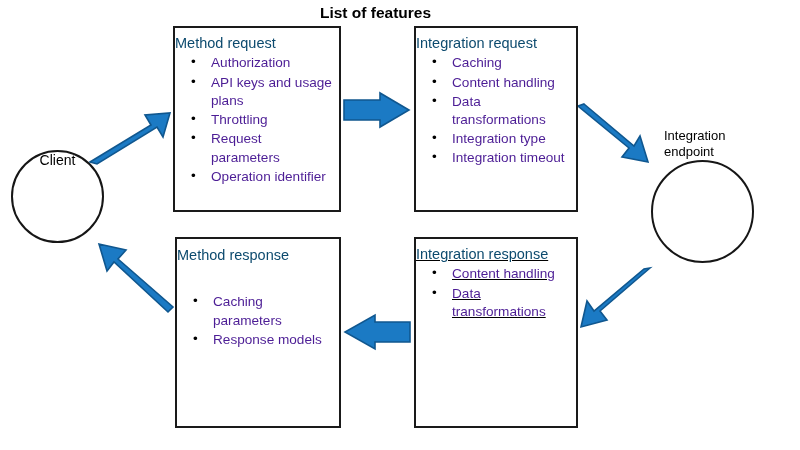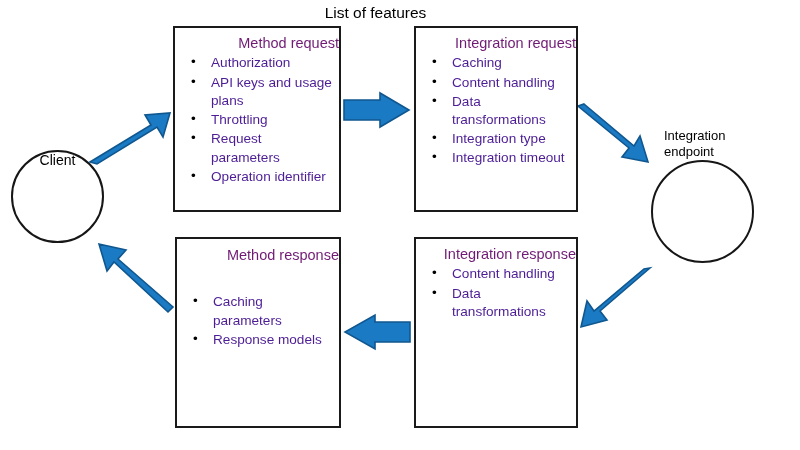--- a/index.html
+++ b/index.html
@@ -32,27 +32,27 @@
   }
 
   
   .box {
     position: absolute;
     box-sizing: border-box;
     border: 2px solid #1a1a1a;
     background: #ffffff;
   }
   .box-title {
-    text-align: right;
+    text-align: left;
     font-size: 14.5px;
     line-height: 1.2;
     padding-top: 7px;
     padding-bottom: 2px;
     font-weight: 400;
-    color: #701a75;
+    color: #0c4a6e;
     white-space: nowrap;
   }
   .bullets {
     list-style: none;
     margin: 0;
     padding: 0 6px 0 14px;
   }
   .bullets li {
     position: relative;
     font-size: 13.6px;
@@ -68,21 +68,21 @@
     top: -1px;
     font-size: 13.5px;
     line-height: 1.37;
     color: #000;
   }
 
   
   #box-method-request    { left: 173px; top: 26px;  width: 168px; height: 186px; }
   #box-integration-request { left: 414px; top: 26px; width: 164px; height: 186px; }
   #box-method-response   { left: 175px; top: 237px; width: 166px; height: 191px; }
-  #box-integration-response { left: 414px; top: 237px; width: 164px; height: 191px; }
+  #box-integration-response { left: 414px; top: 237px; width: 164px; height: 191px; text-decoration: underline; }
 
   #box-method-response .bullets { padding-top: 27px; }
   #box-method-response .box-title { padding-top: 8px; }
 
   
   .circle {
     position: absolute;
     box-sizing: border-box;
     border: 2px solid #161616;
     border-radius: 50%;
@@ -98,21 +98,21 @@
   
   .label {
     position: absolute;
     color: #000;
   }
   #label-list-of-features {
     left: 0; top: 4px;
     width: 751px;
     text-align: center;
     font-size: 15.5px;
-    font-weight: normal;
+    font-weight: bold;
   }
   #label-integration-endpoint {
     left: 664px; top: 128px;
     width: 108px;
     text-align: left;
     font-size: 13px;
     line-height: 1.25;
   }
 </style>
 </head>

